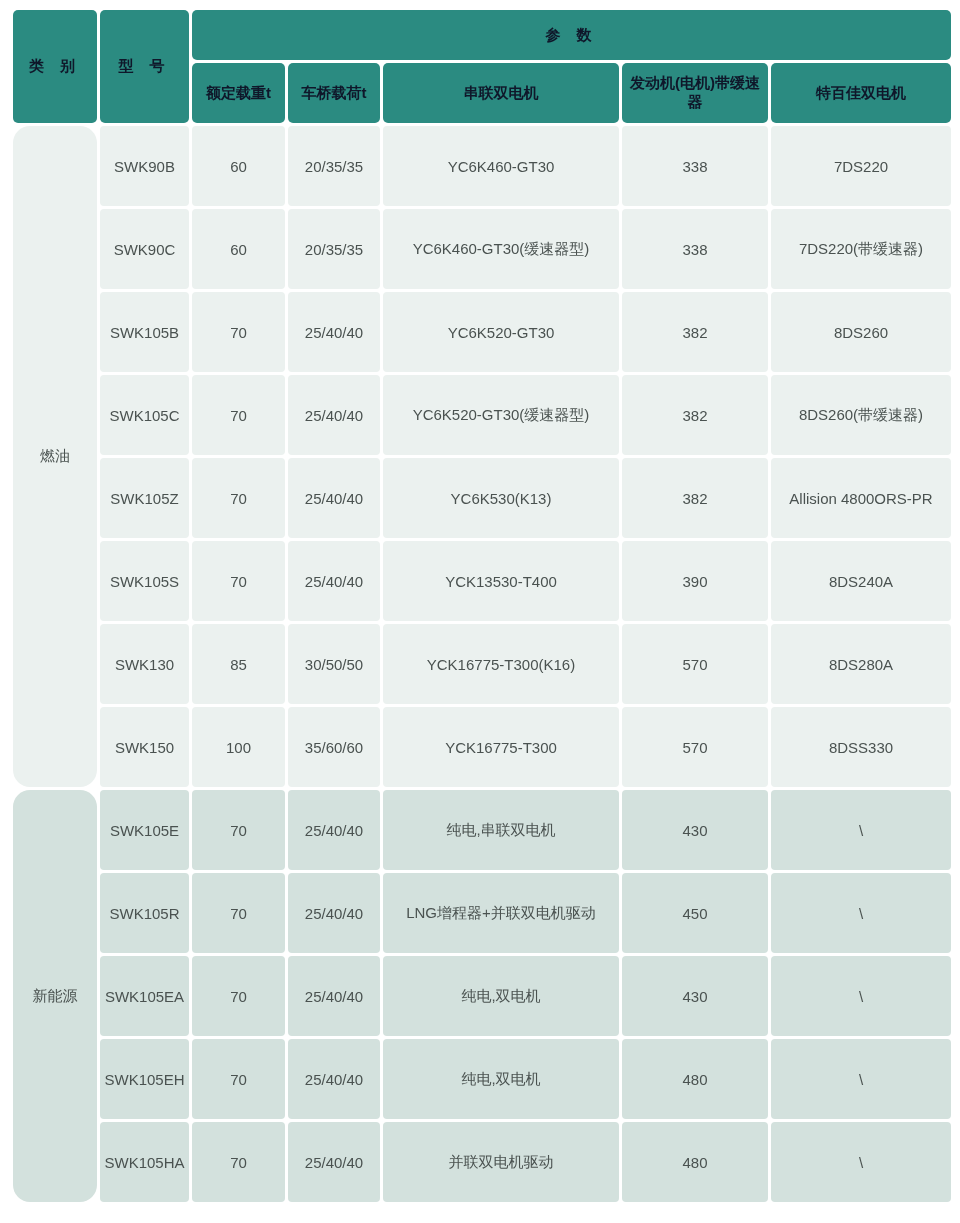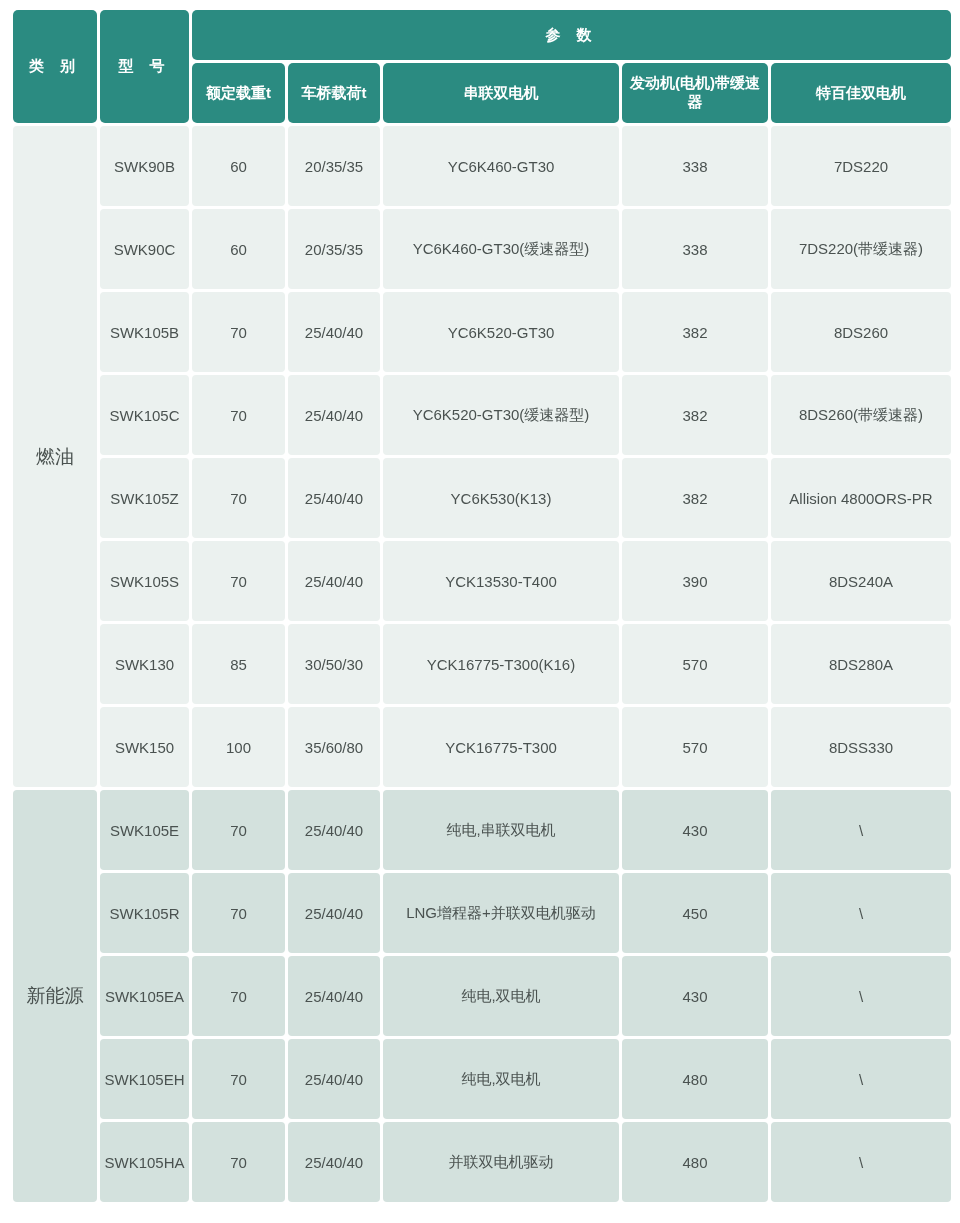--- a/index.html
+++ b/index.html
@@ -16,21 +16,21 @@
     background: #ffffff;
   }
   table.spec {
     width: 940px;
     table-layout: fixed;
     border-collapse: separate;
     border-spacing: 3px;
   }
   table.spec th {
     background: var(--header-bg, #2b8b81);
-    color: #ffffff;
+    color: #0f172a;
     font-weight: 700;
     font-size: 15px;
     text-align: center;
     vertical-align: middle;
     border-radius: 5px;
     padding: 0 2px;
   }
   thead tr.top th { height: 50px; }
   thead tr.sub th { height: 60px; }
   th.span-head { letter-spacing: 6px; }
@@ -42,21 +42,22 @@
     vertical-align: middle;
     height: 80px;
     border-radius: 4px;
     padding: 0 4px;
     overflow: hidden;
   }
   tbody tr.ne td {
     background: var(--ne-bg, #d3e1dd);
   }
   td.group-cell {
-    font-size: 19px;
+    font-size: 15px;
+    border-radius: 17px;
   }
 </style>
 </head>
 <body>
 
 <div class="page">
   <table class="spec">
     <colgroup>
       <col style="width:84px">
         <col style="width:89px">
@@ -127,29 +128,29 @@
         <td>SWK105S</td>
         <td>70</td>
         <td>25/40/40</td>
         <td>YCK13530-T400</td>
         <td>390</td>
         <td>8DS240A</td>
       </tr>
       <tr>
         <td>SWK130</td>
         <td>85</td>
-        <td>30/50/30</td>
+        <td>30/50/50</td>
         <td>YCK16775-T300(K16)</td>
         <td>570</td>
         <td>8DS280A</td>
       </tr>
       <tr>
         <td>SWK150</td>
         <td>100</td>
-        <td>35/60/80</td>
+        <td>35/60/60</td>
         <td>YCK16775-T300</td>
         <td>570</td>
         <td>8DSS330</td>
       </tr>
 
       <tr class="ne">
         <td rowspan="5" class="group-cell">新能源</td>
         <td>SWK105E</td>
         <td>70</td>
         <td>25/40/40</td>

